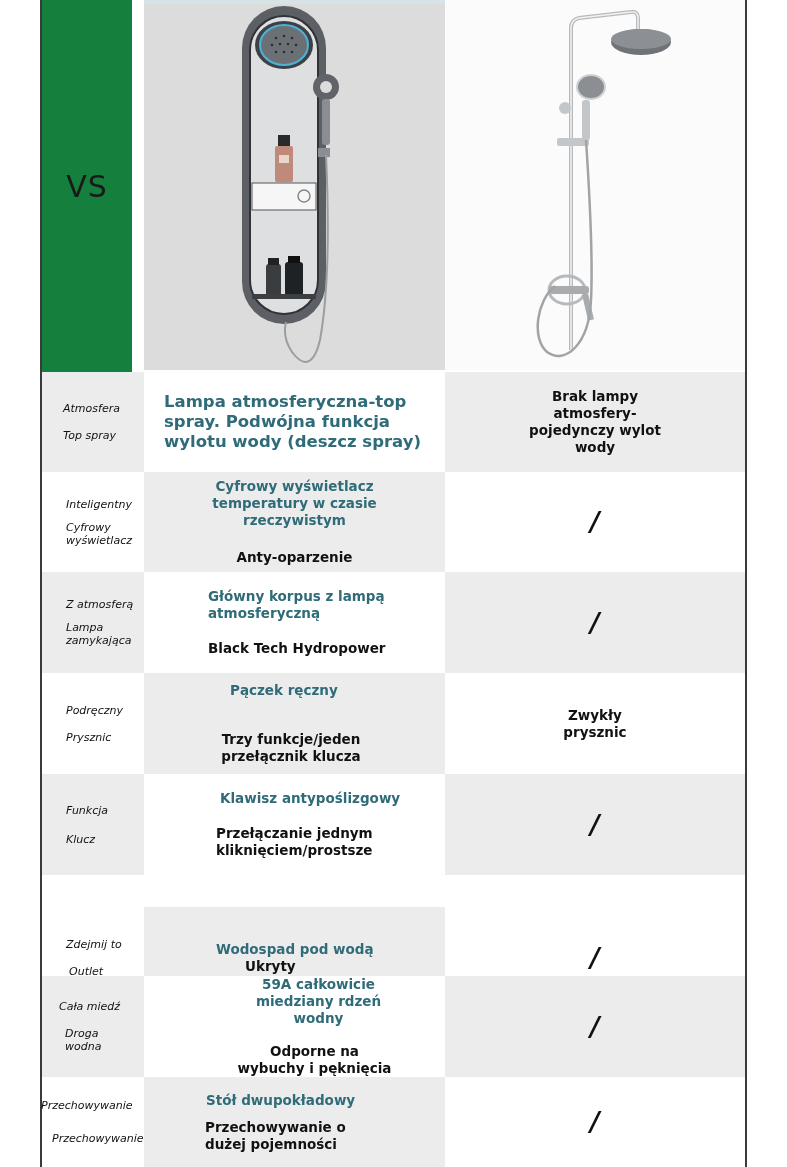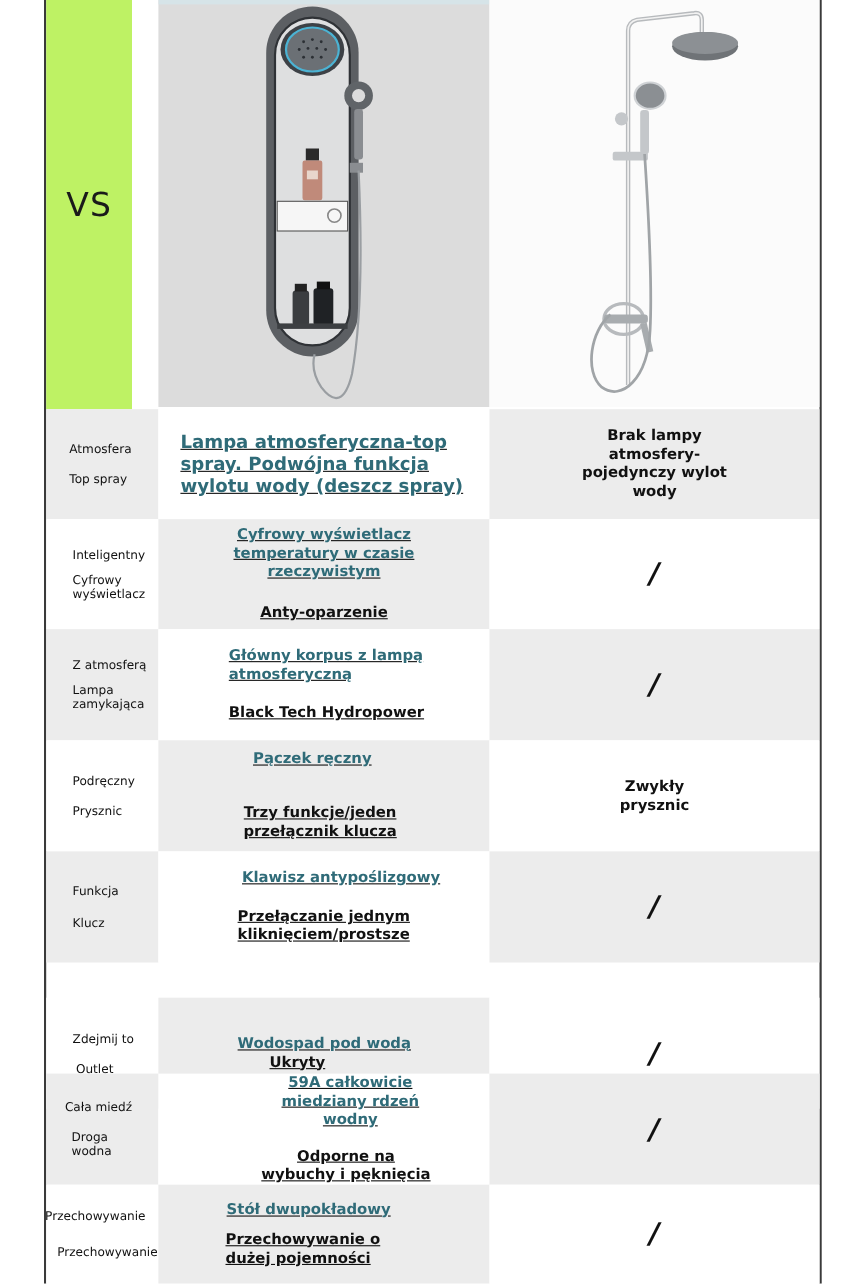--- a/index.html
+++ b/index.html
@@ -3,34 +3,34 @@
 <meta charset="utf-8">
 <style>
   * { box-sizing: border-box; margin: 0; padding: 0; }
   html, body { width: 787px; height: 1167px; background: #ffffff; overflow: hidden; }
   body { font-family: "DejaVu Sans", sans-serif; color: #111; position: relative; }
 
   .frame { position: absolute; left: 40px; top: 0; width: 707px; height: 1167px;
            border-left: 2px solid #3a3a3a; border-right: 2px solid #3a3a3a; }
 
   .hero { position: absolute; left: 0; top: 0; width: 703px; height: 372px; }
-  .hero .vs-cell { position: absolute; left: 0; top: 0; width: 78px; height: 372px; background: #bef264;
+  .hero .vs-cell { position: absolute; left: 0; top: 0; width: 90px; height: 372px; background: #15803d;
                    display: flex; align-items: center; justify-content: center; }
   .hero .vs-cell span { font-size: 30px; color: #1a1a1a; font-weight: 400; letter-spacing: 1px; }
   .hero .img-ours { position: absolute; left: 102px; top: 0; width: 301px; height: 370px; background: #dcdcdc; }
   .hero .img-theirs { position: absolute; left: 403px; top: 0; width: 300px; height: 370px; background: #fbfbfb; }
 
   .row { position: absolute; left: 0; width: 703px; }
   .cell { position: absolute; top: 0; height: 100%; display: flex; flex-direction: column;
           justify-content: center; }
   .c-label { left: 0; width: 102px; padding-left: 6px; }
-  .c-mid { left: 102px; width: 301px; text-decoration: underline; }
+  .c-mid { left: 102px; width: 301px; }
   .c-right { left: 403px; width: 300px; align-items: center; text-align: center; }
 
-  .lbl { font-size: 11px; line-height: 13px; color: #111; }
+  .lbl { font-size: 11px; line-height: 13px; color: #111; font-style: italic; }
   .lbl + .lbl { margin-top: 14px; }
   .lbl.tight + .lbl { margin-top: 8px; }
 
   .teal { color: #2f6b78; font-weight: 700; font-size: 13.5px; line-height: 17px; }
   .black { color: #111; font-weight: 700; font-size: 13.5px; line-height: 17px; }
   .teal-big { color: #2f6b78; font-weight: 700; font-size: 16.5px; line-height: 20px; }
   .slash { font-size: 26px; font-style: italic; font-weight: 700; color: #111; }
 
   .gray { background: #ececec; }
   .white { background: #ffffff; }

